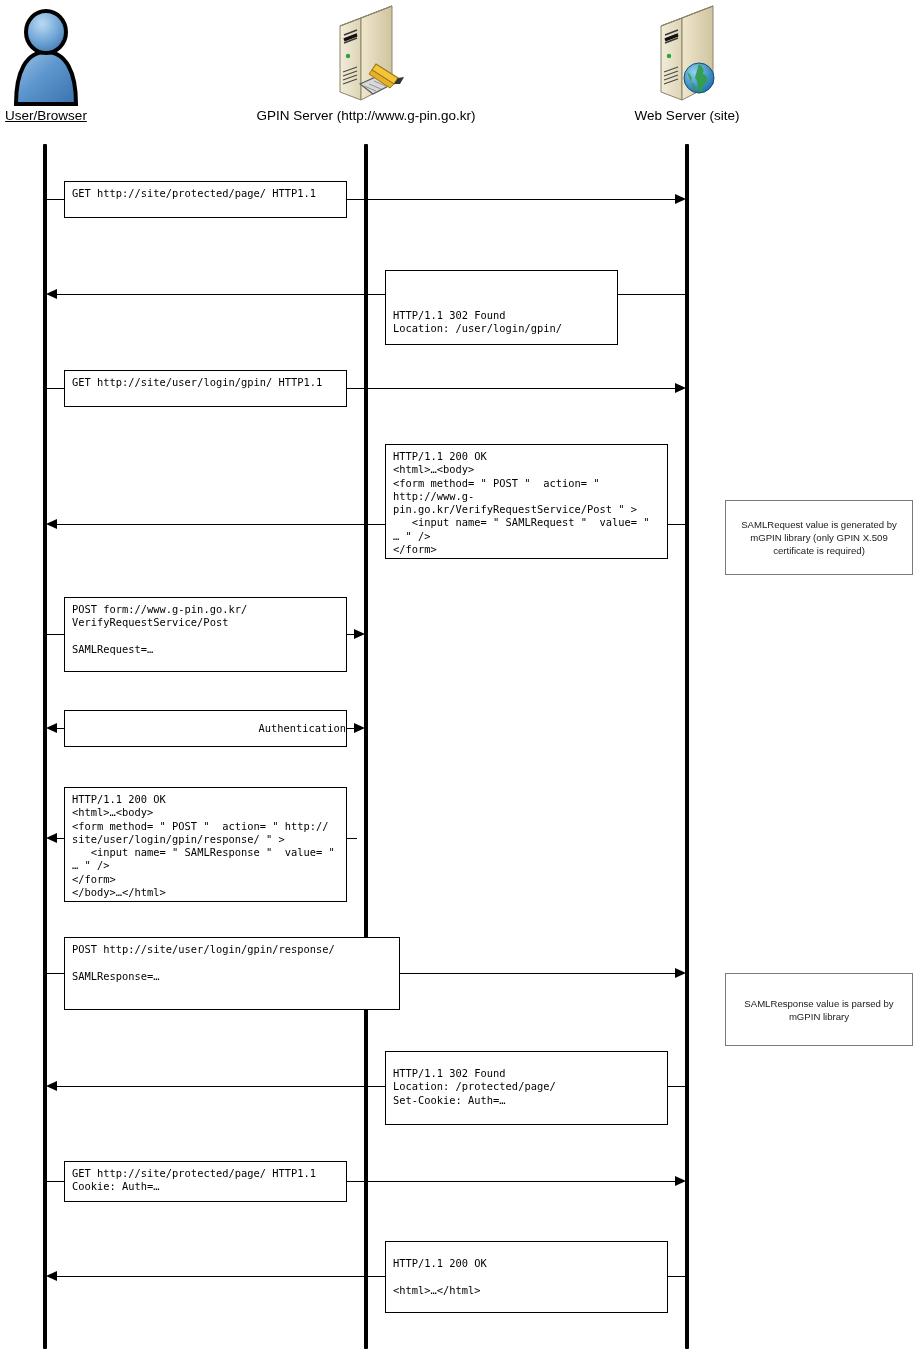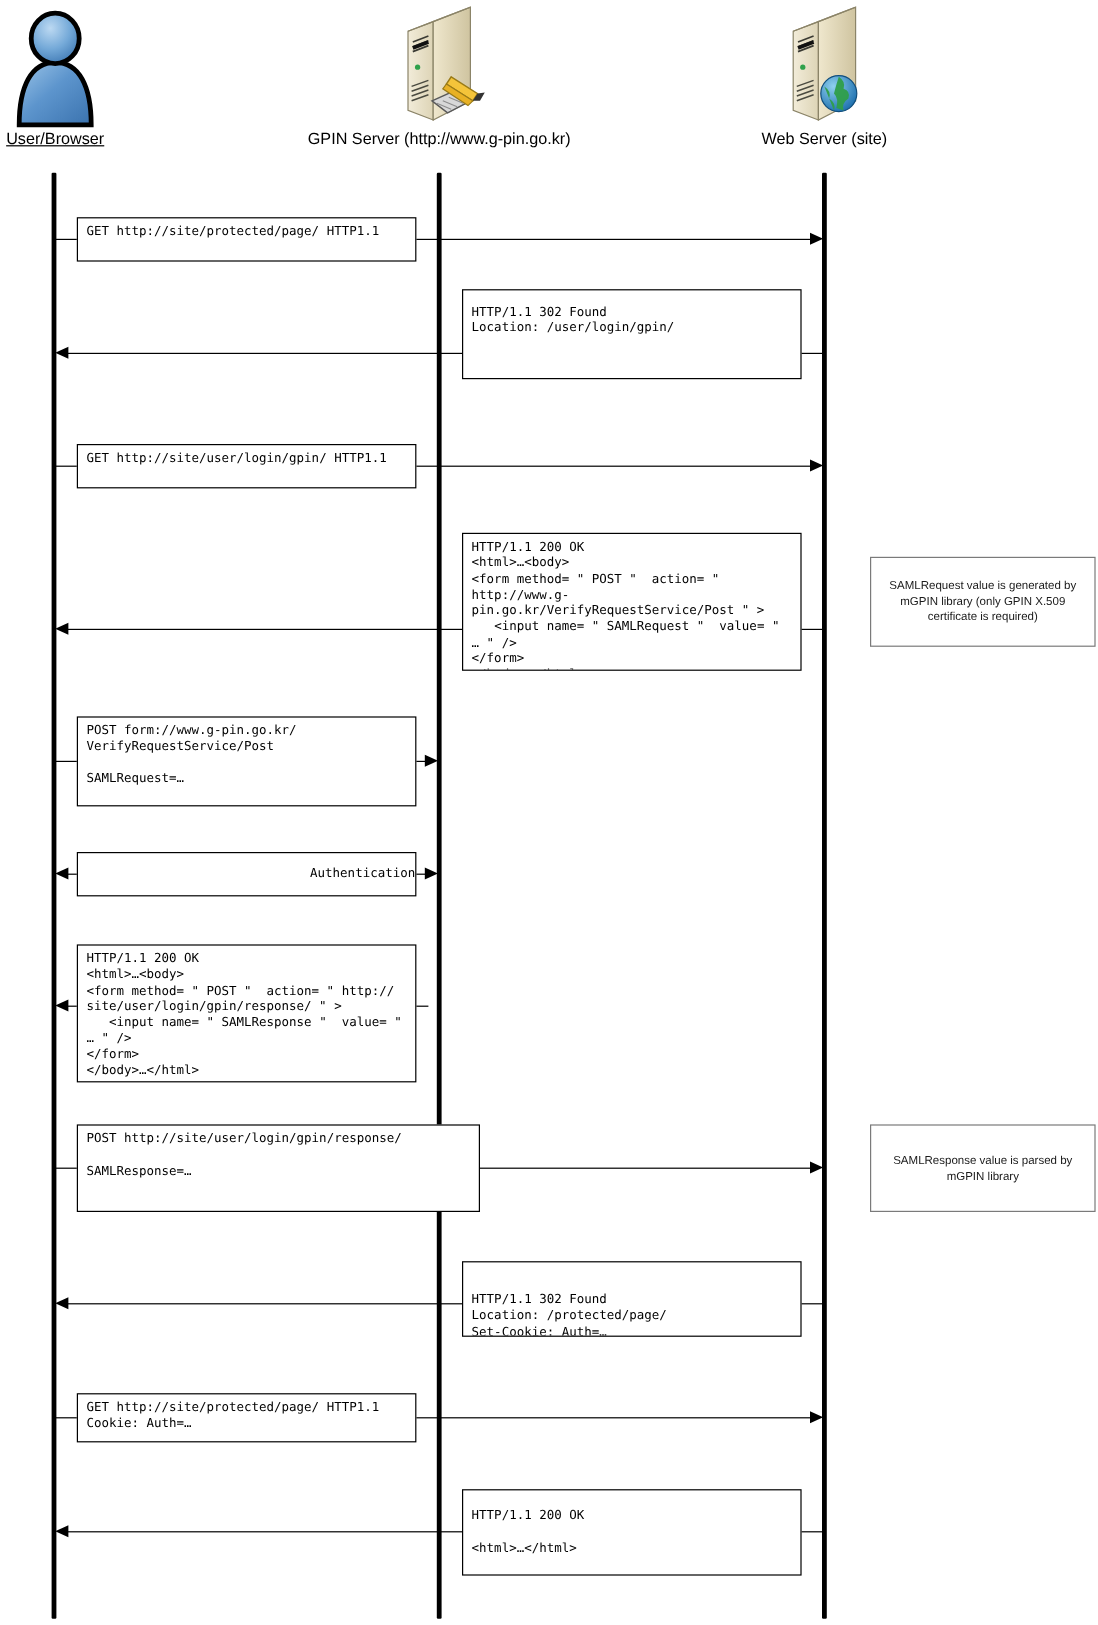--- a/index.html
+++ b/index.html
@@ -76,20 +76,21 @@
     font-family: "Liberation Sans", sans-serif;
     font-size: 9.6px;
     line-height: 13px;
     color: #1a1a1a;
     text-align: center;
     display: flex;
     align-items: center;
     justify-content: center;
     padding: 4px 8px;
     z-index: 6;
+    margin-top: 36px;
   }
 
   
   .hline {
     position: absolute;
     height: 0;
     border-top: 1.5px solid #000000;
     z-index: 3;
   }
   .arrowhead {
@@ -231,21 +232,21 @@
   <div class="lifeline" style="left:43px; top:144px; height:1205px;"></div>
   <div class="lifeline" style="left:364px; top:144px; height:1205px;"></div>
   <div class="lifeline" style="left:685px; top:144px; height:1205px;"></div>
 
   <div class="hline" style="left:45px; top:199px; width:631px;"></div>
   <div class="arrowhead right" style="left:675px; top:194px;"></div>
   <div class="msgbox" style="left:64px; top:181px; width:283px; height:37px;"><span><b>GET</b><span> http://site/protected/page/ HTTP1.1</span></span></div>
 
   <div class="hline" style="left:55px; top:294px; width:631px;"></div>
   <div class="arrowhead left" style="left:46px; top:289px;"></div>
-  <div class="msgbox" style="left:385px; top:241px; width:283px; height:75px; padding-top:12px;"><span><b>HTTP/1.1</b><span> 302 Found</span>
+  <div class="msgbox" style="left:385px; top:270px; width:233px; height:75px; padding-top:38px;"><span><b>HTTP/1.1</b><span> 302 Found</span>
 <b>Location:</b><span> /user/login/gpin/</span></span></div>
 
   <div class="hline" style="left:45px; top:388px; width:631px;"></div>
   <div class="arrowhead right" style="left:675px; top:383px;"></div>
   <div class="msgbox" style="left:64px; top:370px; width:283px; height:37px;"><span><b>GET</b><span> http://site/user/login/gpin/ HTTP1.1</span></span></div>
 
   <div class="hline" style="left:55px; top:524px; width:631px;"></div>
   <div class="arrowhead left" style="left:46px; top:519px;"></div>
   <div class="msgbox" style="left:385px; top:444px; width:283px; height:115px;"><span><b>HTTP/1.1</b><span> 200 OK</span>
 <span>&lt;html&gt;…&lt;body&gt;</span>
@@ -286,21 +287,21 @@
   <div class="msgbox" style="left:64px; top:937px; width:336px; height:73px;"><span><b>POST</b><span> http://site/user/login/gpin/response/</span>
 <span></span>
 <span>SAMLResponse=…</span></span></div>
 
   <div class="notebox" style="left:725px; top:937px; width:188px; height:73px;">
       <span>SAMLResponse value is parsed by mGPIN library</span>
     </div>
 
   <div class="hline" style="left:55px; top:1086px; width:631px;"></div>
   <div class="arrowhead left" style="left:46px; top:1081px;"></div>
-  <div class="msgbox" style="left:385px; top:1051px; width:283px; height:63px; padding-top:25px;"><span><b>HTTP/1.1</b><span> 302 Found</span>
+  <div class="msgbox" style="left:385px; top:1051px; width:283px; height:74px; padding-top:15px;"><span><b>HTTP/1.1</b><span> 302 Found</span>
 <b>Location:</b><span> /protected/page/</span>
 <b>Set-Cookie:</b><span> Auth=…</span></span></div>
 
   <div class="hline" style="left:45px; top:1181px; width:631px;"></div>
   <div class="arrowhead right" style="left:675px; top:1176px;"></div>
   <div class="msgbox" style="left:64px; top:1161px; width:283px; height:41px;"><span><b>GET</b><span> http://site/protected/page/ HTTP1.1</span>
 <b>Cookie:</b><span> Auth=…</span></span></div>
 
   <div class="hline" style="left:55px; top:1276px; width:631px;"></div>
   <div class="arrowhead left" style="left:46px; top:1271px;"></div>

